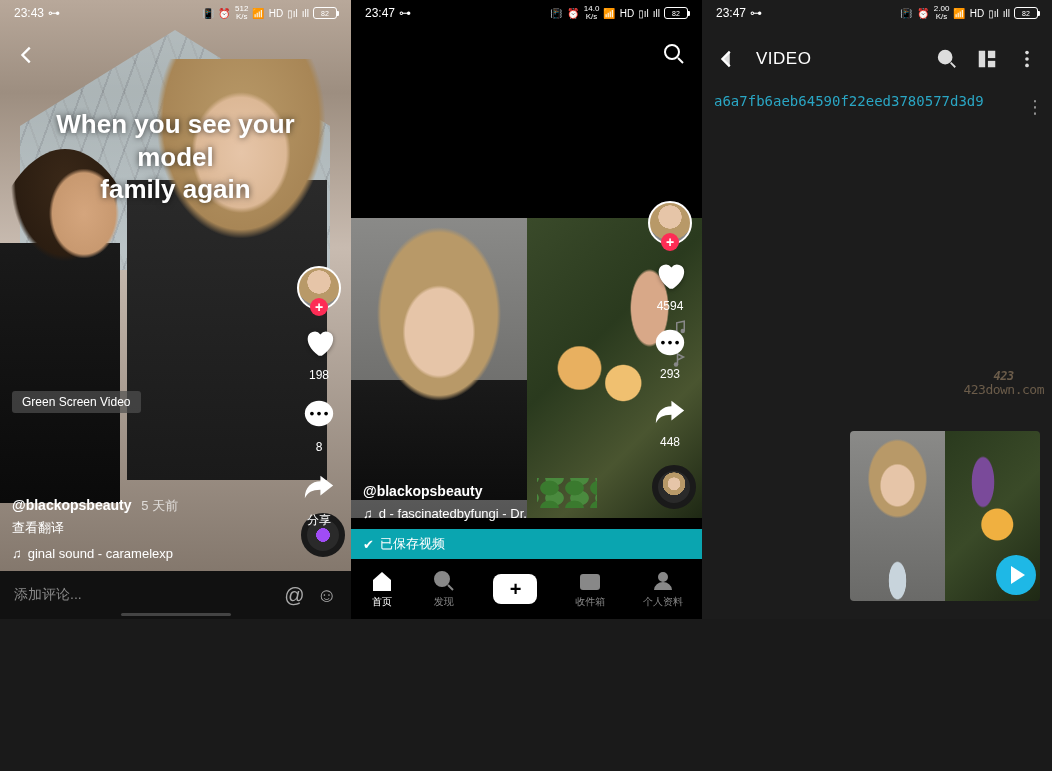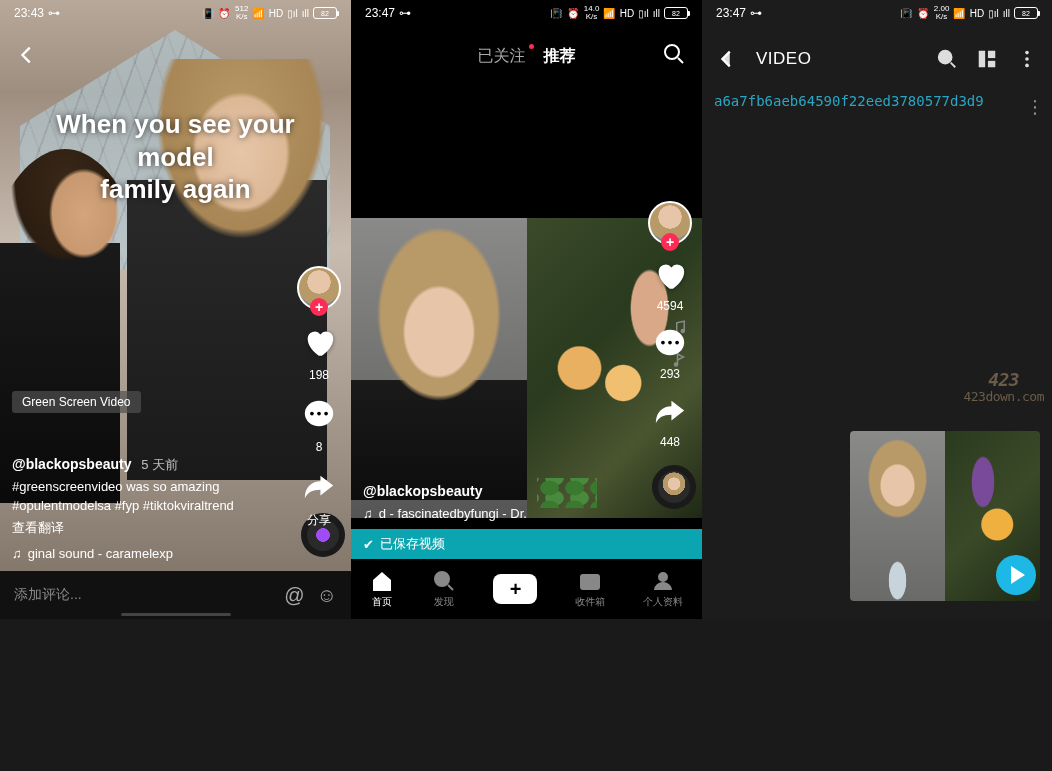--- a/index.html
+++ b/index.html
@@ -249,21 +249,21 @@
     flex: 1; font-size: 14px; color: #2aa6c4; word-break: break-all; line-height: 1.4;
     font-family: monospace;
   }
   .p3-item .more { color: #999; font-size: 18px; padding-top: 4px; }
 
   .watermark {
     position: absolute; right: 8px; top: 370px; font-family: monospace;
     color: #6b5c4a; font-size: 13px; text-align: center; line-height: 1.1;
     letter-spacing: -.5px;
   }
-  .watermark .big { font-size: 18px; font-weight: 700; font-style: italic; }
+  .watermark .big { font-size: 12px; font-weight: 700; font-style: italic; }
 
   .p3-preview {
     position: absolute; right: 12px; bottom: 18px; width: 190px; height: 170px;
     display: flex; border-radius: 4px; overflow: hidden;
   }
   .p3-preview .l {
     flex: 1;
     background:
       radial-gradient(ellipse 34px 42px at 50% 32%, #e6c5a8 0 48%, transparent 52%),
       radial-gradient(ellipse 48px 64px at 50% 28%, #b89968 0 58%, transparent 62%),
@@ -355,21 +355,20 @@
     <div class="side-cnt">分享</div>
   </div>
 
   <div class="p1-tag">Green Screen Video</div>
 
   <div class="p1-info">
     <div>
       <span class="user">@blackopsbeauty</span>
       <span class="time">5 天前</span>
     </div>
-    <div class="desc">#greenscreenvideo was so amazing #opulentmodelsa #fyp #tiktokviraltrend</div>
     <div class="translate">查看翻译</div>
   </div>
 
   <div class="p1-music">
     <span>♫</span>
     <span>ginal sound - caramelexp</span>
   </div>
 
   <div class="music-disc"></div>
 
@@ -395,26 +394,20 @@
         <span>14.0</span><br><span>K/s</span>
       </span>
       <span class="icn">📶</span>
       <span class="icn">HD</span>
       <span class="icn">▯ıl</span>
       <span class="icn">ıll</span>
       <span class="batt">82</span>
     </div>
   </div>
 
-  <div class="p2-topnav">
-    <div class="tab">
-      <span>已关注</span><span class="dot"></span>
-    </div>
-    <div class="tab active">推荐</div>
-  </div>
   <div class="p2-search">
     <svg viewBox="0 0 24 24">
         <circle cx="10" cy="10" r="7"></circle>
         <path d="M16 16l5 5"></path>
       </svg>
   </div>
 
   <div class="p2-duet">
     <div class="half left"></div>
     <div class="half right"></div>

